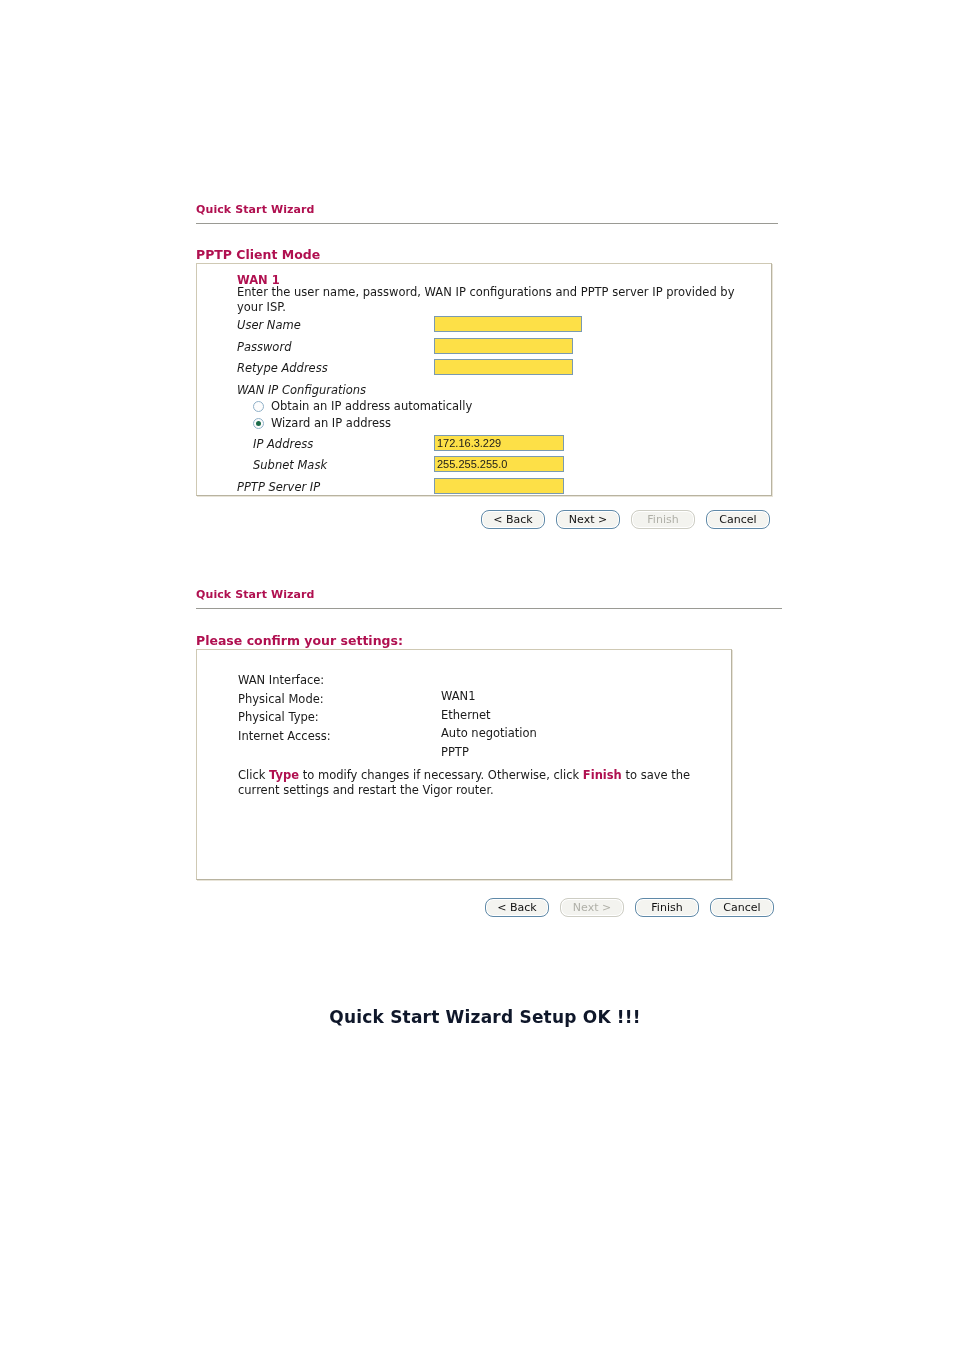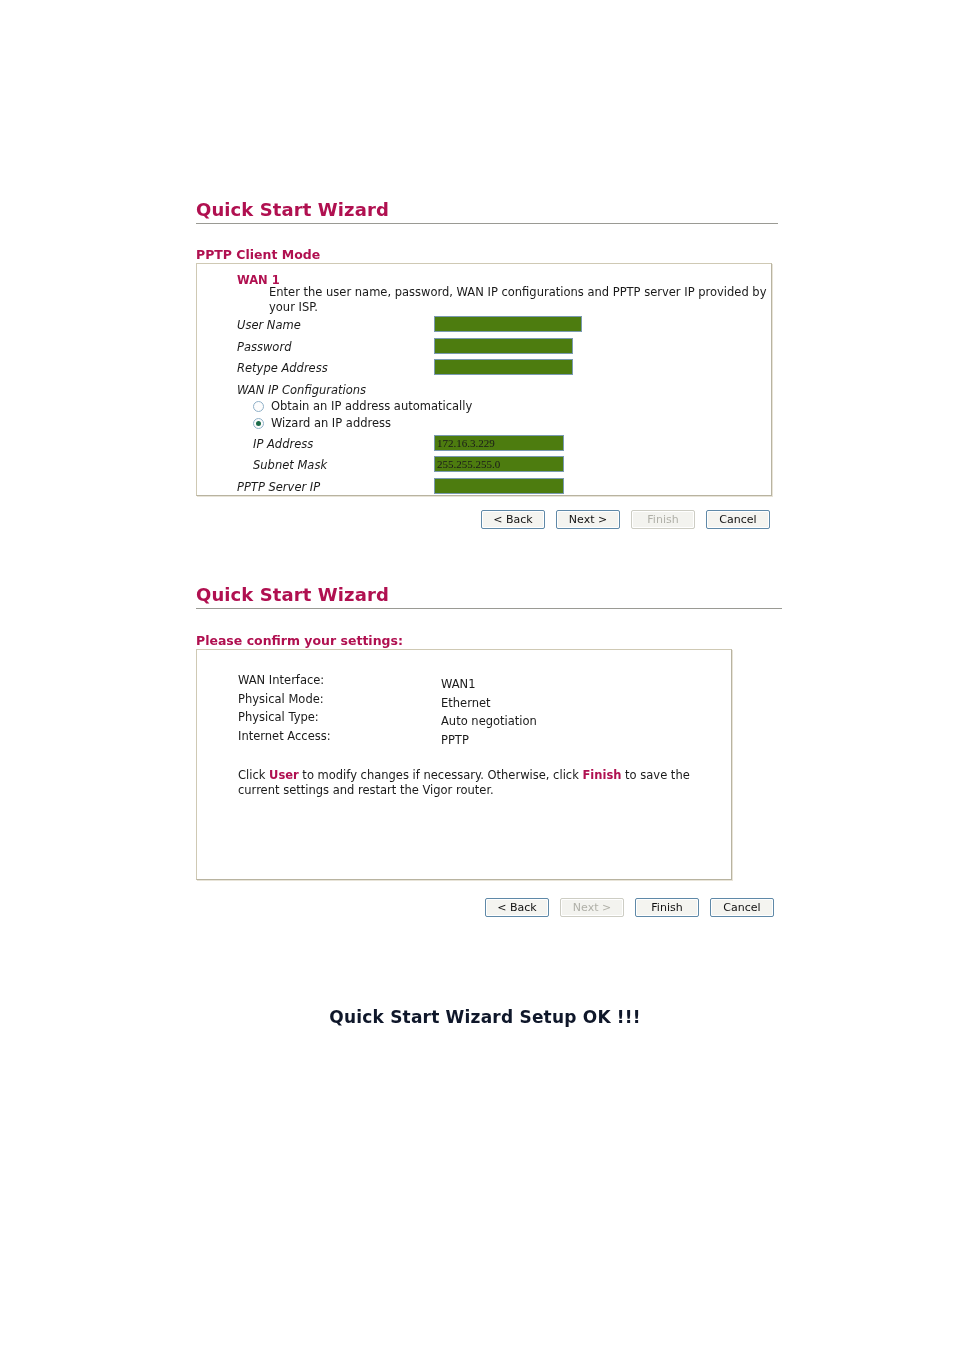--- a/index.html
+++ b/index.html
@@ -19,21 +19,21 @@
   
   .section {
     position: absolute;
     left: 196px;
     width: 582px;
   }
 
   .wizard-title {
     color: #b01050;
     font-weight: bold;
-    font-size: 18px;
+    font-size: 11px;
     letter-spacing: 0.1px;
     line-height: 14px;
     padding-bottom: 6px;
   }
   .title-rule {
     border: 0;
     border-top: 1px solid #9a9a94;
     margin: 0;
     height: 0;
   }
@@ -61,21 +61,20 @@
     font-size: 11.5px;
     line-height: 13px;
     text-align: right;
   }
 
   .hint {
     font-size: 11.5px;
     line-height: 14.5px;
     color: #1a1a1a;
     max-width: 500px;
-    margin-left: 32px;
   }
 
   
   .form-rows {
     position: relative;
   }
   .frow {
     position: relative;
     height: 21.5px;
   }
@@ -88,23 +87,23 @@
     white-space: nowrap;
     font-style: italic;
   }
   .flabel.indent { left: 16px; }
 
   .finput {
     position: absolute;
     top: 0;
     height: 16px;
     border: 1px solid #7a9ab0;
-    background: #4d7c0f;
+    background: #fde047;
     box-sizing: border-box;
-    font-family: Liberation Serif, serif;
+    font-family: Liberation Sans, sans-serif;
     font-size: 11px;
     line-height: 14px;
     color: #1a1a1a;
     padding: 0 2px;
     outline: none;
   }
 
   
   .rrow {
     position: relative;
@@ -143,21 +142,21 @@
   
   .btnbar {
     position: absolute;
     display: flex;
     gap: 11px;
   }
   .btn {
     width: 64px;
     height: 19px;
     border: 1px solid #5f89a8;
-    border-radius: 2px;
+    border-radius: 8px;
     background: #f4f4f0;
     font-family: "DejaVu Sans", "Liberation Sans", sans-serif;
     font-size: 11px;
     line-height: 17px;
     color: #101010;
     text-align: center;
     box-sizing: border-box;
     box-shadow: 0 0 0 1px #ffffff inset;
     padding: 0;
     cursor: pointer;
@@ -178,21 +177,21 @@
   }
   .clabel {
     position: absolute;
     left: 0;
     top: 0;
     white-space: nowrap;
   }
   .cvalue {
     position: absolute;
     left: 203px;
-    top: 4px;
+    top: 16px;
     white-space: nowrap;
   }
 
   .note {
     font-size: 11.5px;
     line-height: 15px;
     max-width: 500px;
   }
   .note b {
     color: #b01050;
@@ -310,21 +309,21 @@
       <span class="clabel">Physical Type:</span>
       <span class="cvalue">Auto negotiation</span>
     </div>
     <div class="crow">
       <span class="clabel">Internet Access:</span>
       <span class="cvalue">PPTP</span>
     </div>
   </div>
 
   <div class="note" style="position:absolute; left:41px; top:118px; width:492px;">
-    <span>Click </span><b>User</b><span> to modify changes if necessary. Otherwise, click </span><b>Finish</b><span> to save the current settings and restart the Vigor router.</span>
+    <span>Click </span><b>Type</b><span> to modify changes if necessary. Otherwise, click </span><b>Finish</b><span> to save the current settings and restart the Vigor router.</span>
   </div>
 </div>
 
 <div class="btnbar" style="left:485px; top:898px;">
   <button class="btn">&lt; Back</button>
   <button class="btn disabled">Next &gt;</button>
   <button class="btn">Finish</button>
   <button class="btn">Cancel</button>
 </div>
 

